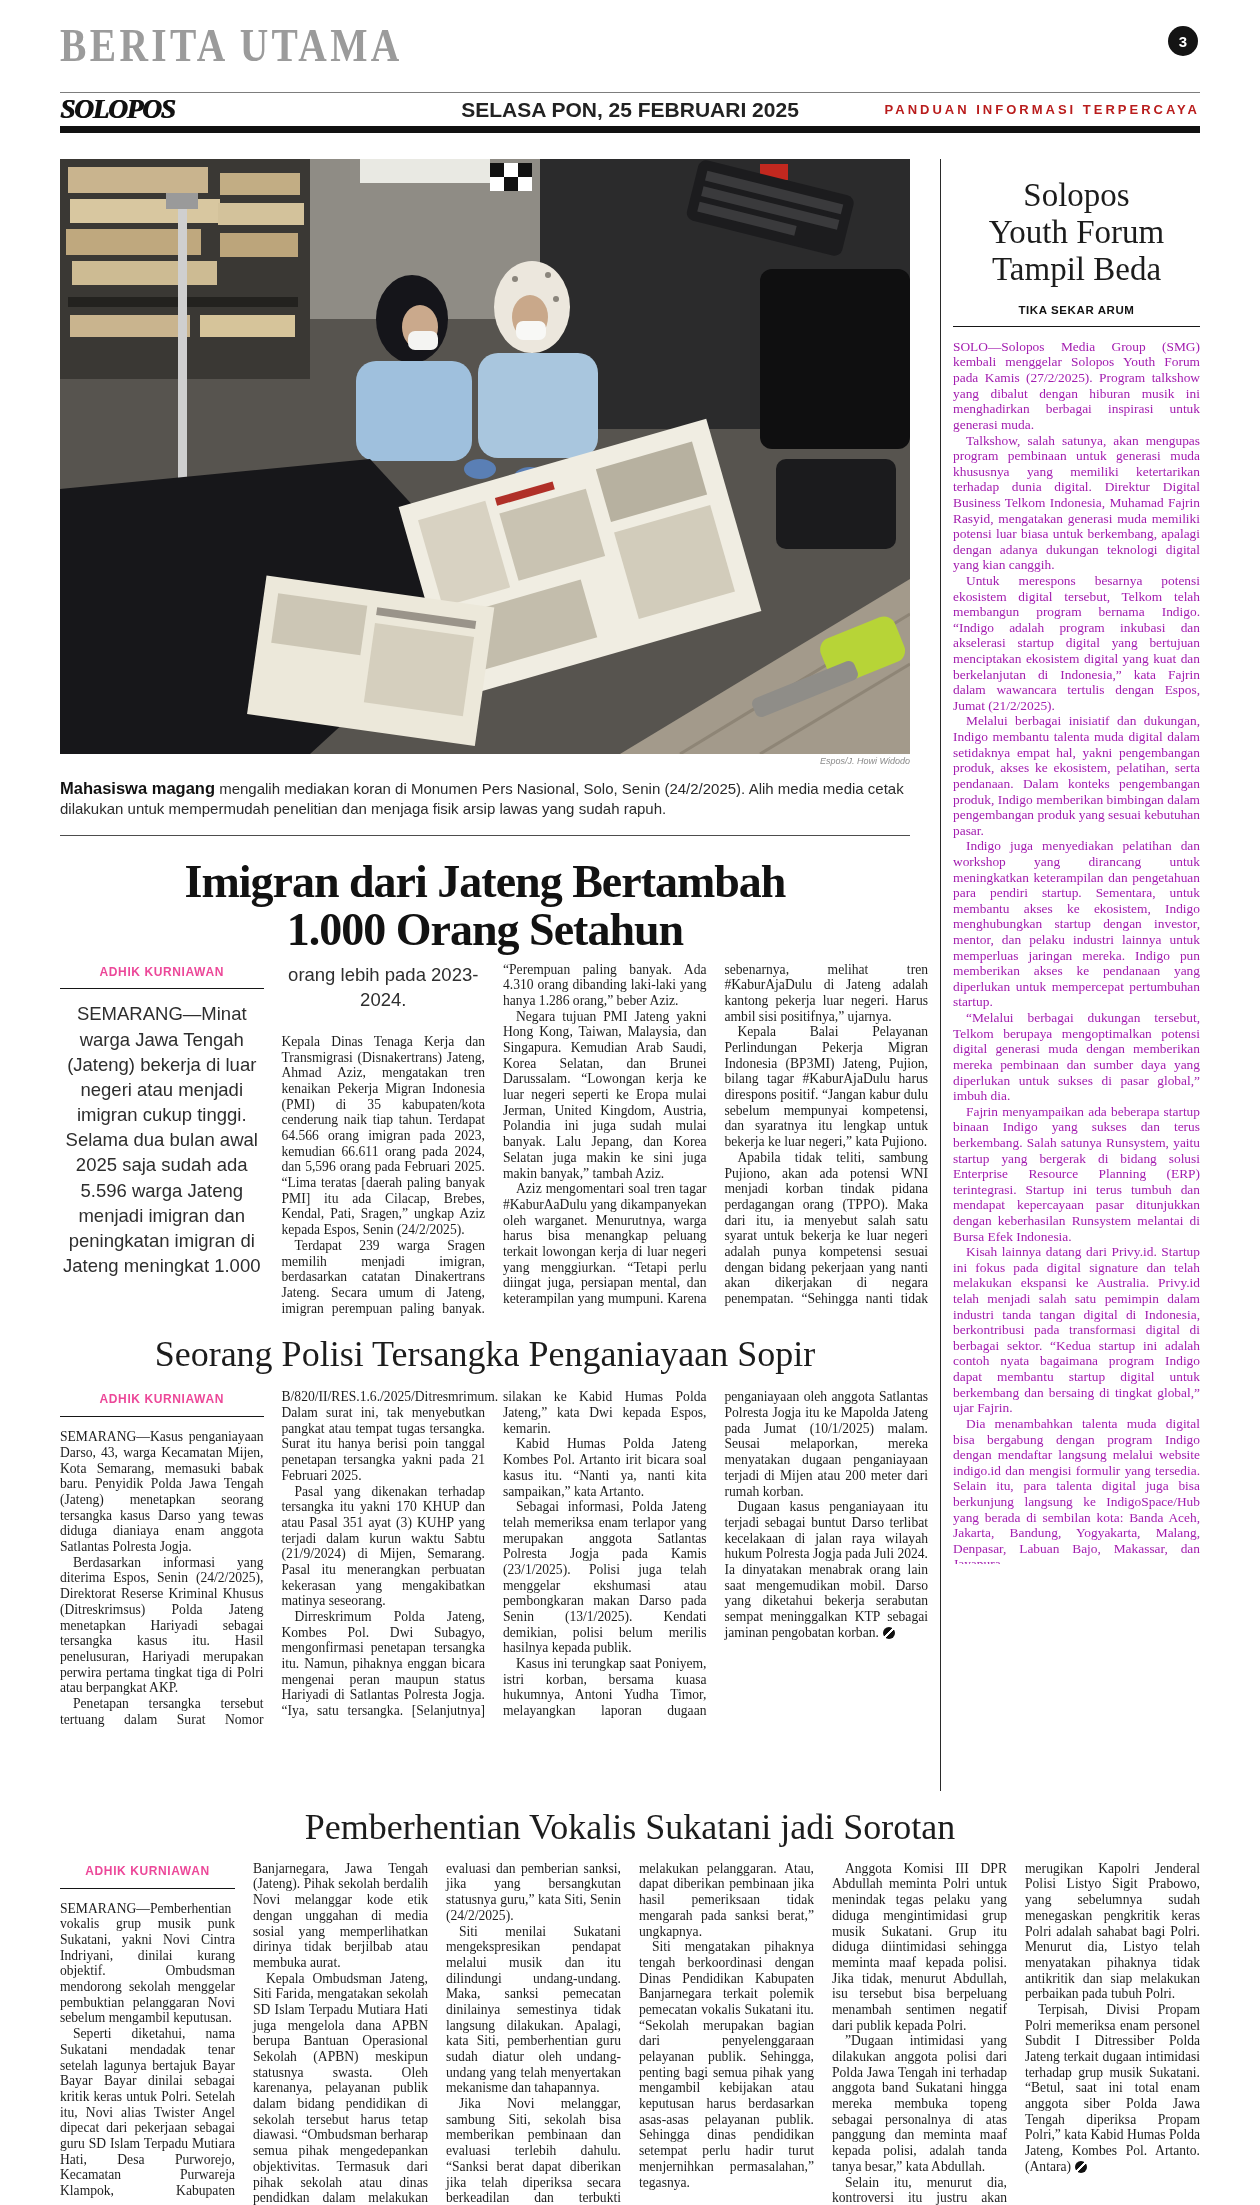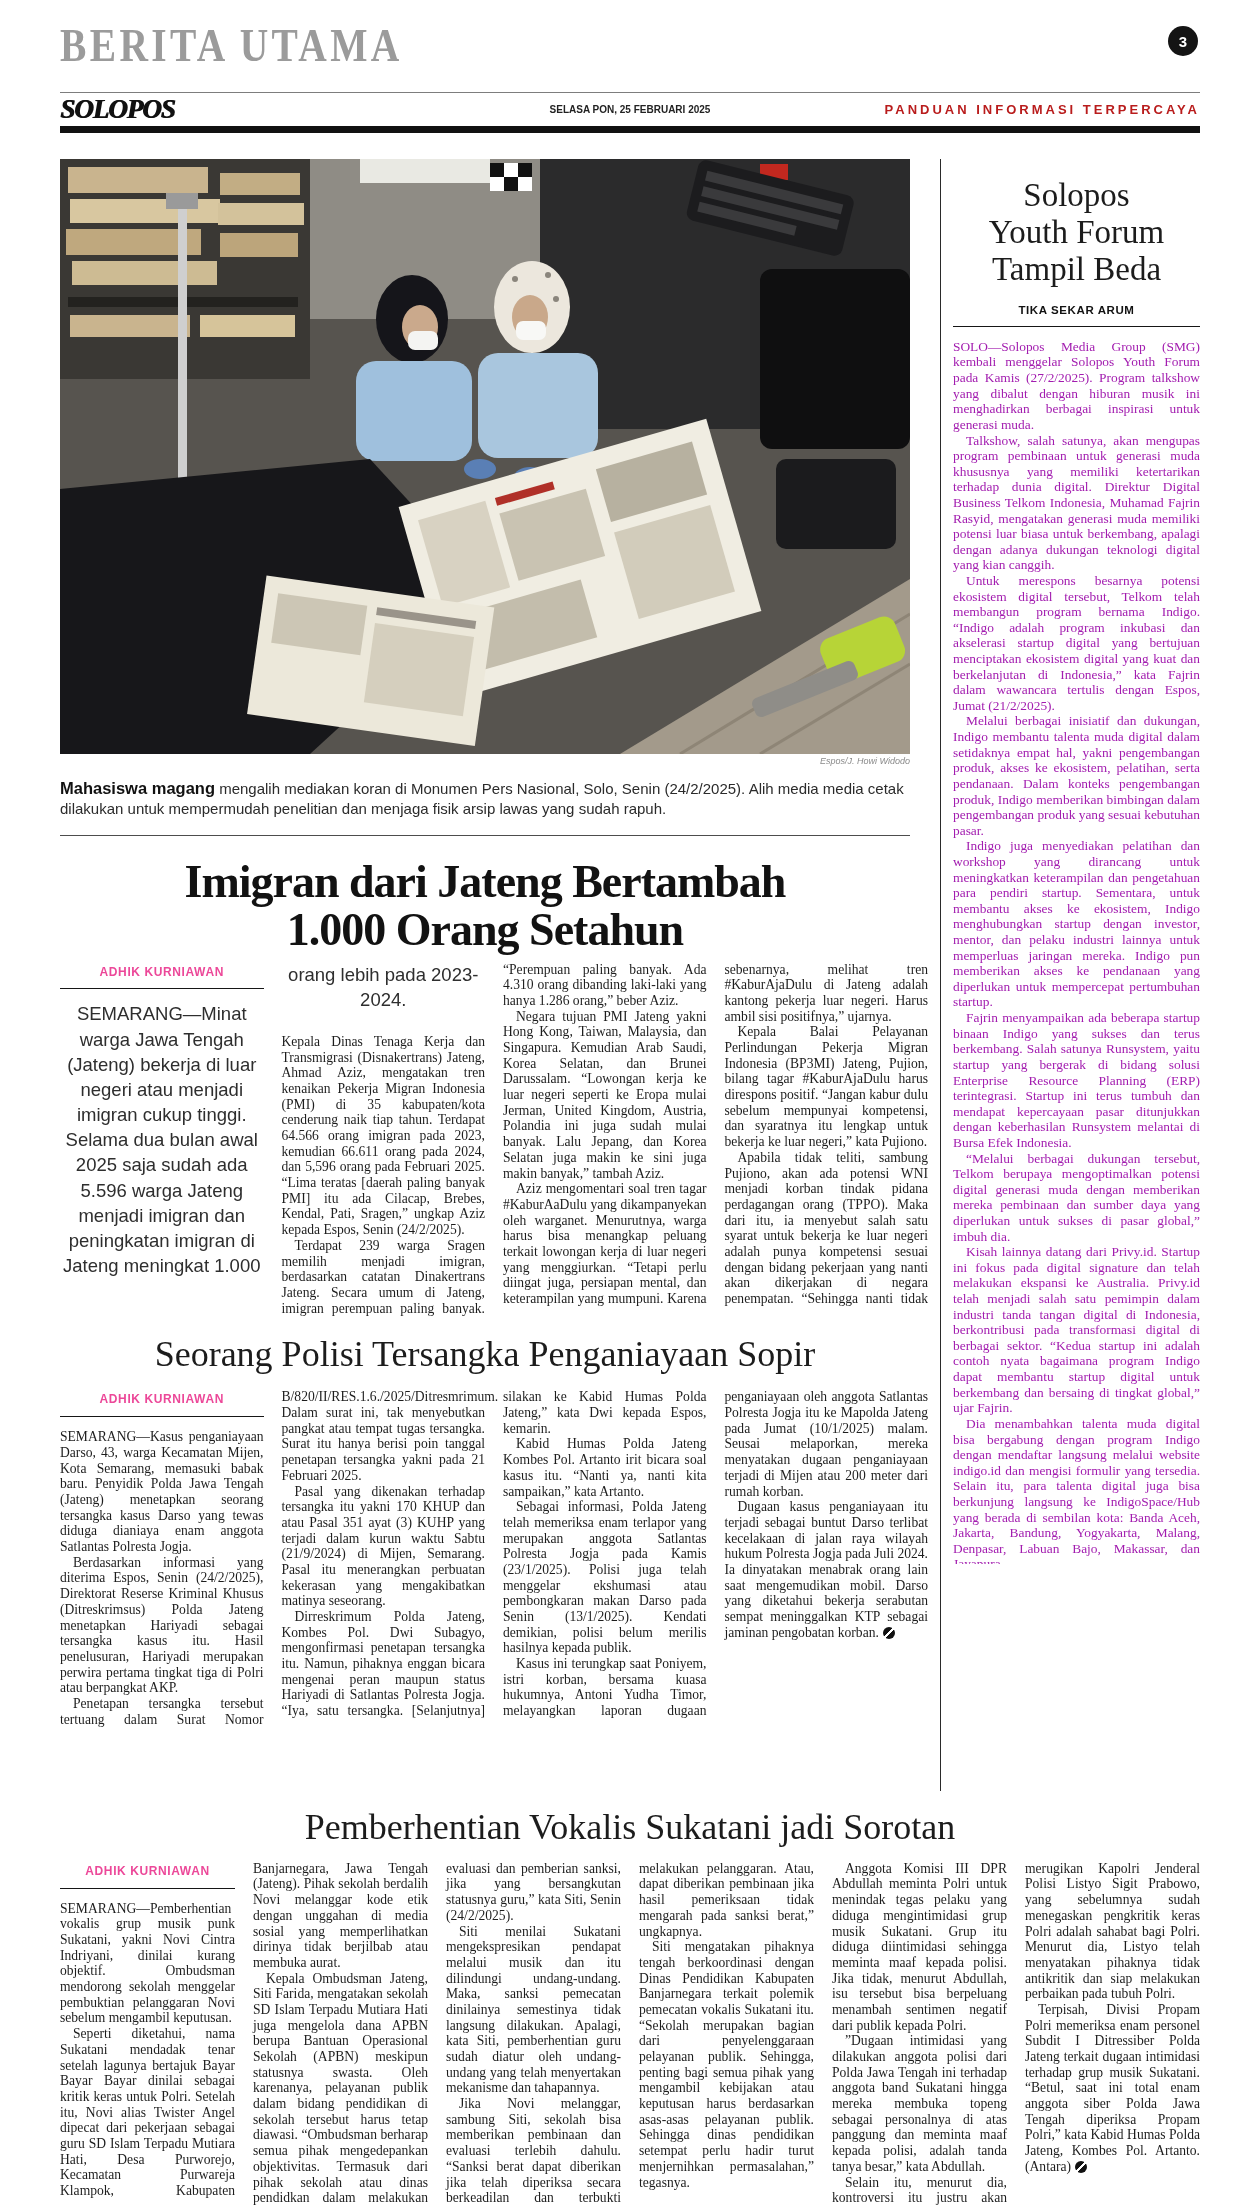--- a/index.html
+++ b/index.html
@@ -27,21 +27,21 @@
   .masthead {
     position:relative; height:33px; display:flex; align-items:center;
   }
   .logo {
     font-family:"Liberation Serif", serif; font-weight:bold; font-style:italic;
     font-size:27px; letter-spacing:-1px; color:#111;
     text-shadow:1px 0 0 #111;
   }
   .mast-date {
     position:absolute; left:50%; transform:translateX(-50%);
-    font-family:"Liberation Sans", sans-serif; font-weight:bold; font-size:10px;
+    font-family:"Liberation Sans", sans-serif; font-weight:bold; font-size:21px;
     letter-spacing:0; color:#222;
   }
   .mast-tag {
     position:absolute; right:0;
     font-family:"Liberation Sans", sans-serif; font-weight:bold; font-size:13px;
     letter-spacing:3px; color:#b91c1c;
   }
   .thick-bar { height:7px; background:#111; }
 
   
@@ -267,22 +267,22 @@
         <span>Tampil Beda</span>
       </h2>
       <div class="byline-center">TIKA SEKAR ARUM</div>
       <div class="rule-small"></div>
       <div class="right-body">
           <p>SOLO—Solopos Media Group (SMG) kembali menggelar Solopos Youth Forum pada Kamis (27/2/2025). Program talkshow yang dibalut dengan hiburan musik ini menghadirkan berbagai inspirasi untuk generasi muda.</p>
           <p>Talkshow, salah satunya, akan mengupas program pembinaan untuk generasi muda khususnya yang memiliki ketertarikan terhadap dunia digital. Direktur Digital Business Telkom Indonesia, Muhamad Fajrin Rasyid, mengatakan generasi muda memiliki potensi luar biasa untuk berkembang, apalagi dengan adanya dukungan teknologi digital yang kian canggih.</p>
           <p>Untuk merespons besarnya potensi ekosistem digital tersebut, Telkom telah membangun program bernama Indigo. “Indigo adalah program inkubasi dan akselerasi startup digital yang bertujuan menciptakan ekosistem digital yang kuat dan berkelanjutan di Indonesia,” kata Fajrin dalam wawancara tertulis dengan Espos, Jumat (21/2/2025).</p>
           <p>Melalui berbagai inisiatif dan dukungan, Indigo membantu talenta muda digital dalam setidaknya empat hal, yakni pengembangan produk, akses ke ekosistem, pelatihan, serta pendanaan. Dalam konteks pengembangan produk, Indigo memberikan bimbingan dalam pengembangan produk yang sesuai kebutuhan pasar.</p>
           <p>Indigo juga menyediakan pelatihan dan workshop yang dirancang untuk meningkatkan keterampilan dan pengetahuan para pendiri startup. Sementara, untuk membantu akses ke ekosistem, Indigo menghubungkan startup dengan investor, mentor, dan pelaku industri lainnya untuk memperluas jaringan mereka. Indigo pun memberikan akses ke pendanaan yang diperlukan untuk mempercepat pertumbuhan startup.</p>
+          <p>“Melalui berbagai dukungan tersebut, Telkom berupaya mengoptimalkan potensi digital generasi muda dengan memberikan mereka pembinaan dan sumber daya yang diperlukan untuk sukses di pasar global,” imbuh dia.</p>
           <p>Fajrin menyampaikan ada beberapa startup binaan Indigo yang sukses dan terus berkembang. Salah satunya Runsystem, yaitu startup yang bergerak di bidang solusi Enterprise Resource Planning (ERP) terintegrasi. Startup ini terus tumbuh dan mendapat kepercayaan pasar ditunjukkan dengan keberhasilan Runsystem melantai di Bursa Efek Indonesia.</p>
-          <p>“Melalui berbagai dukungan tersebut, Telkom berupaya mengoptimalkan potensi digital generasi muda dengan memberikan mereka pembinaan dan sumber daya yang diperlukan untuk sukses di pasar global,” imbuh dia.</p>
           <p>Kisah lainnya datang dari Privy.id. Startup ini fokus pada digital signature dan telah melakukan ekspansi ke Australia. Privy.id telah menjadi salah satu pemimpin dalam industri tanda tangan digital di Indonesia, berkontribusi pada transformasi digital di berbagai sektor. “Kedua startup ini adalah contoh nyata bagaimana program Indigo dapat membantu startup digital untuk berkembang dan bersaing di tingkat global,” ujar Fajrin.</p>
           <p>Dia menambahkan talenta muda digital bisa bergabung dengan program Indigo dengan mendaftar langsung melalui website indigo.id dan mengisi formulir yang tersedia. Selain itu, para talenta digital juga bisa berkunjung langsung ke IndigoSpace/Hub yang berada di sembilan kota: Banda Aceh, Jakarta, Bandung, Yogyakarta, Malang, Denpasar, Labuan Bajo, Makassar, dan Jayapura.</p>
         </div>
     </aside>
   </div>
 
   <section class="article-3">
     <h2 class="headline-3">Pemberhentian Vokalis Sukatani jadi Sorotan</h2>
     <div class="body cols-6 h-a3">
       <div class="byline-block">ADHIK KURNIAWAN</div>

